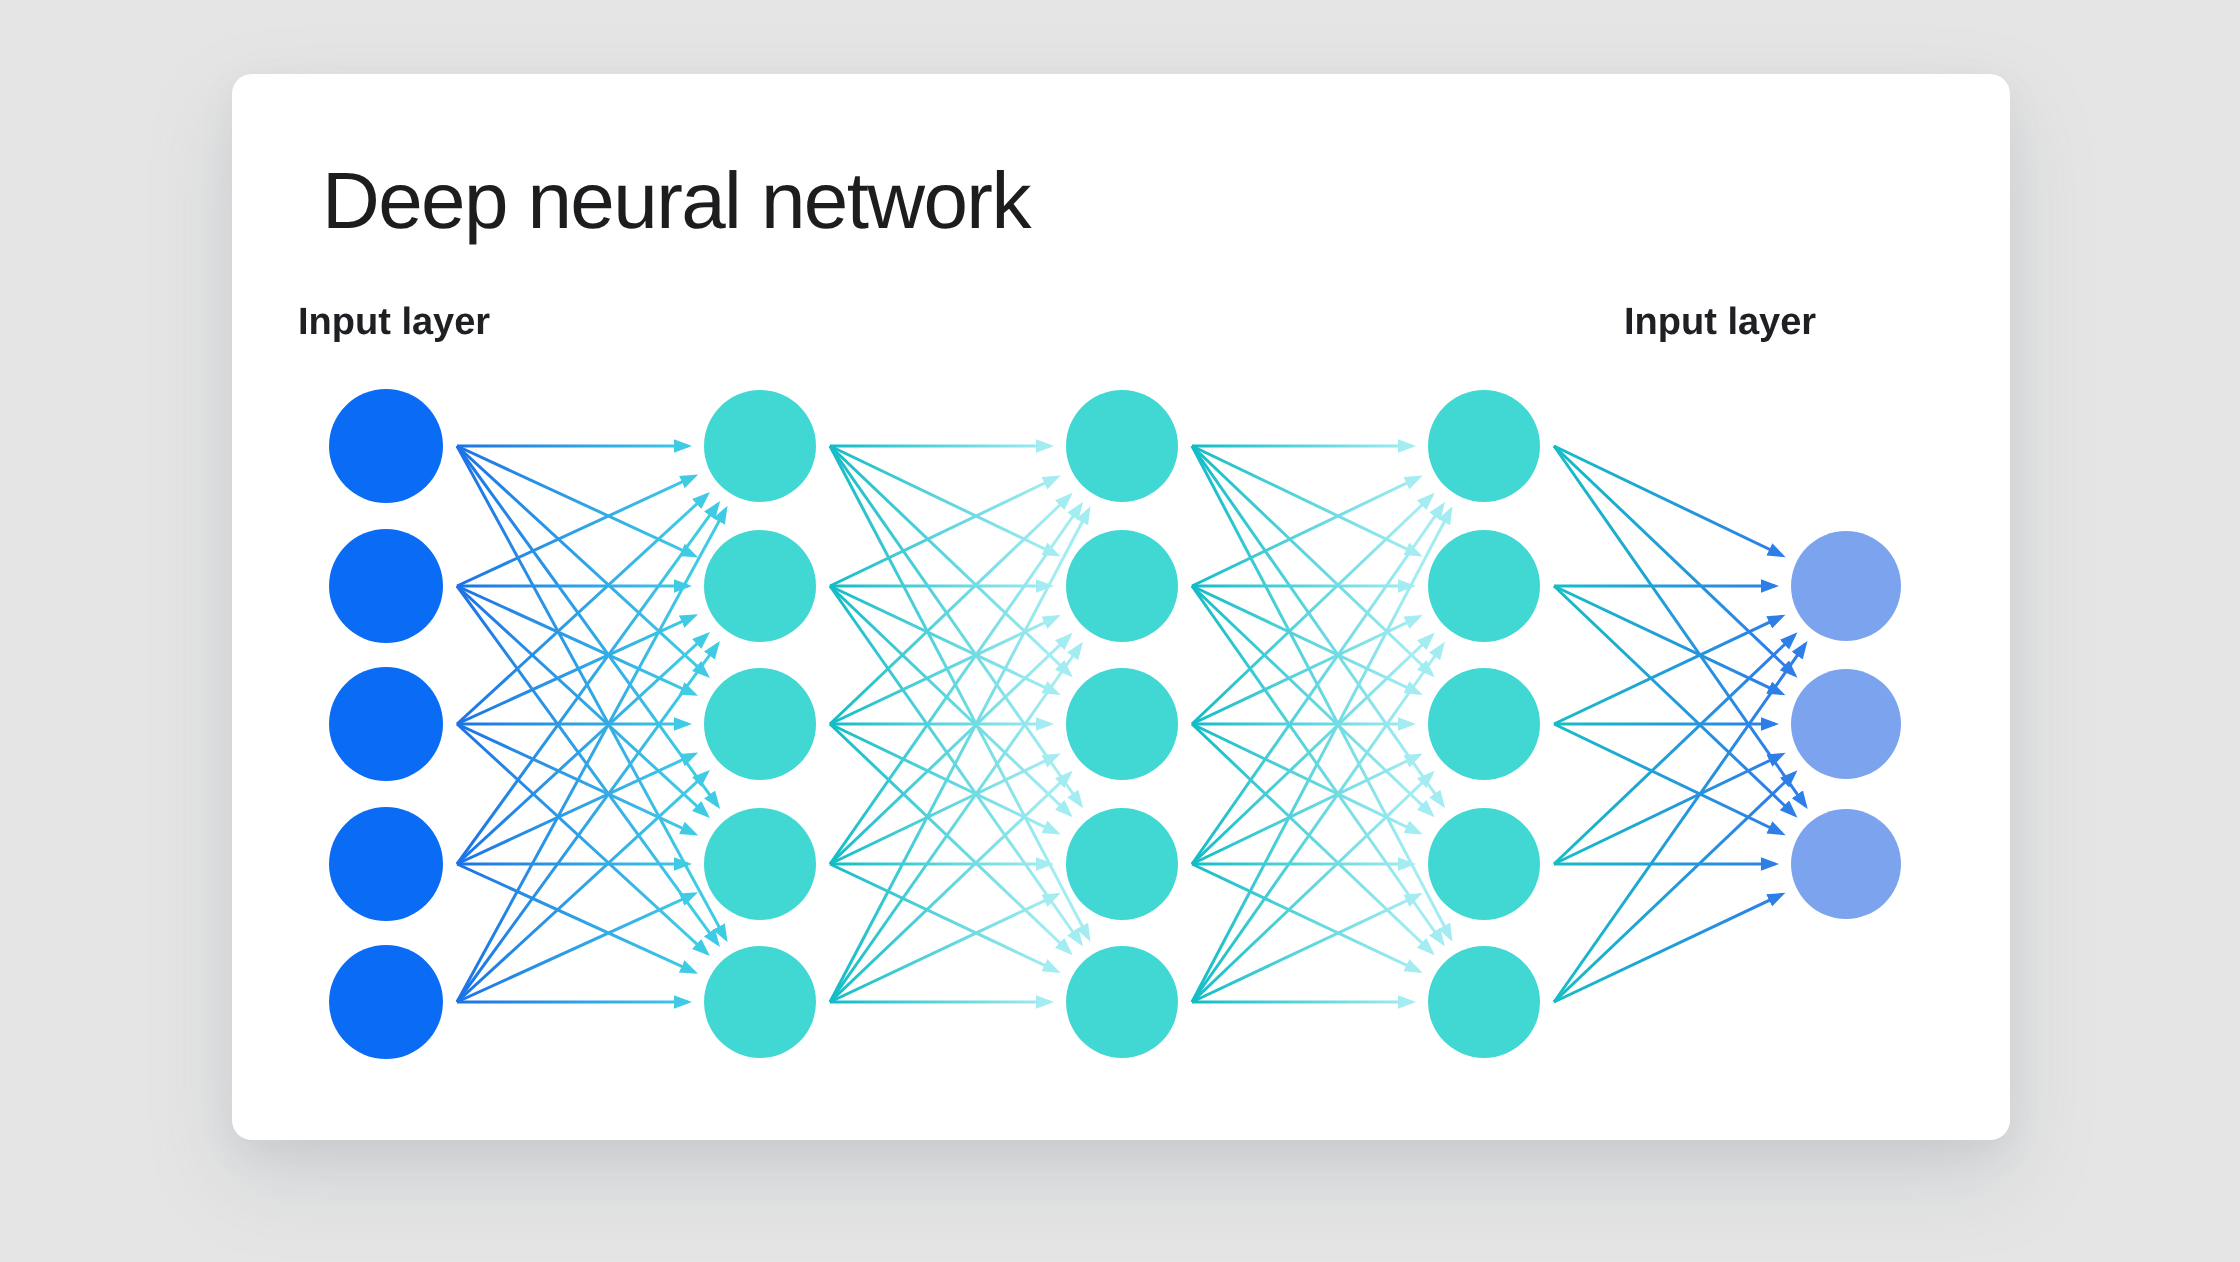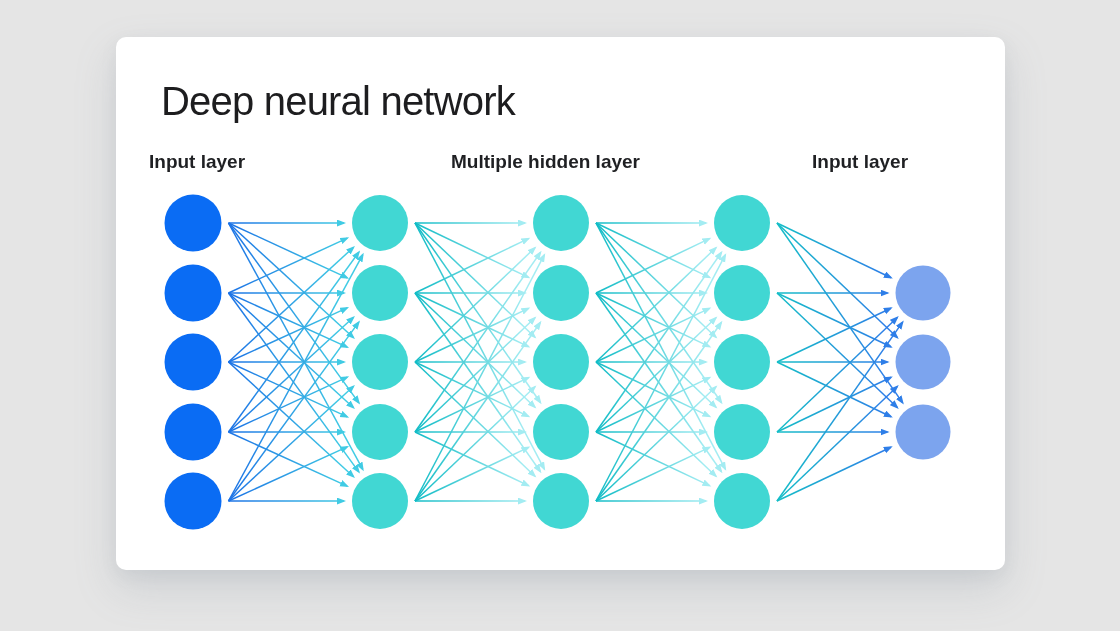--- a/index.html
+++ b/index.html
@@ -61,21 +61,20 @@
 </style>
 </head>
 <body>
 
 <div class="stage">
   <div class="card">
     <h1 class="card-title">Deep neural network</h1>
 
     <span class="layer-label label-input">Input layer</span>
 
-    <span class="layer-label label-hidden">Multiple hidden layer</span>
 
     <span class="layer-label label-output">Input layer</span>
 
     <svg id="nn-svg" class="nn-svg" viewBox="0 0 889 533" xmlns="http://www.w3.org/2000/svg">
         <defs>
           <linearGradient id="g0" gradientUnits="userSpaceOnUse" x1="112.5" y1="0" x2="228" y2="0">
             <stop offset="0" stop-color="#1c72e6"></stop>
             <stop offset="1" stop-color="#40cbe4"></stop>
           </linearGradient>
           <marker id="m0" markerUnits="userSpaceOnUse" markerWidth="11" markerHeight="7.8" refX="7" refY="3.4" orient="auto">

